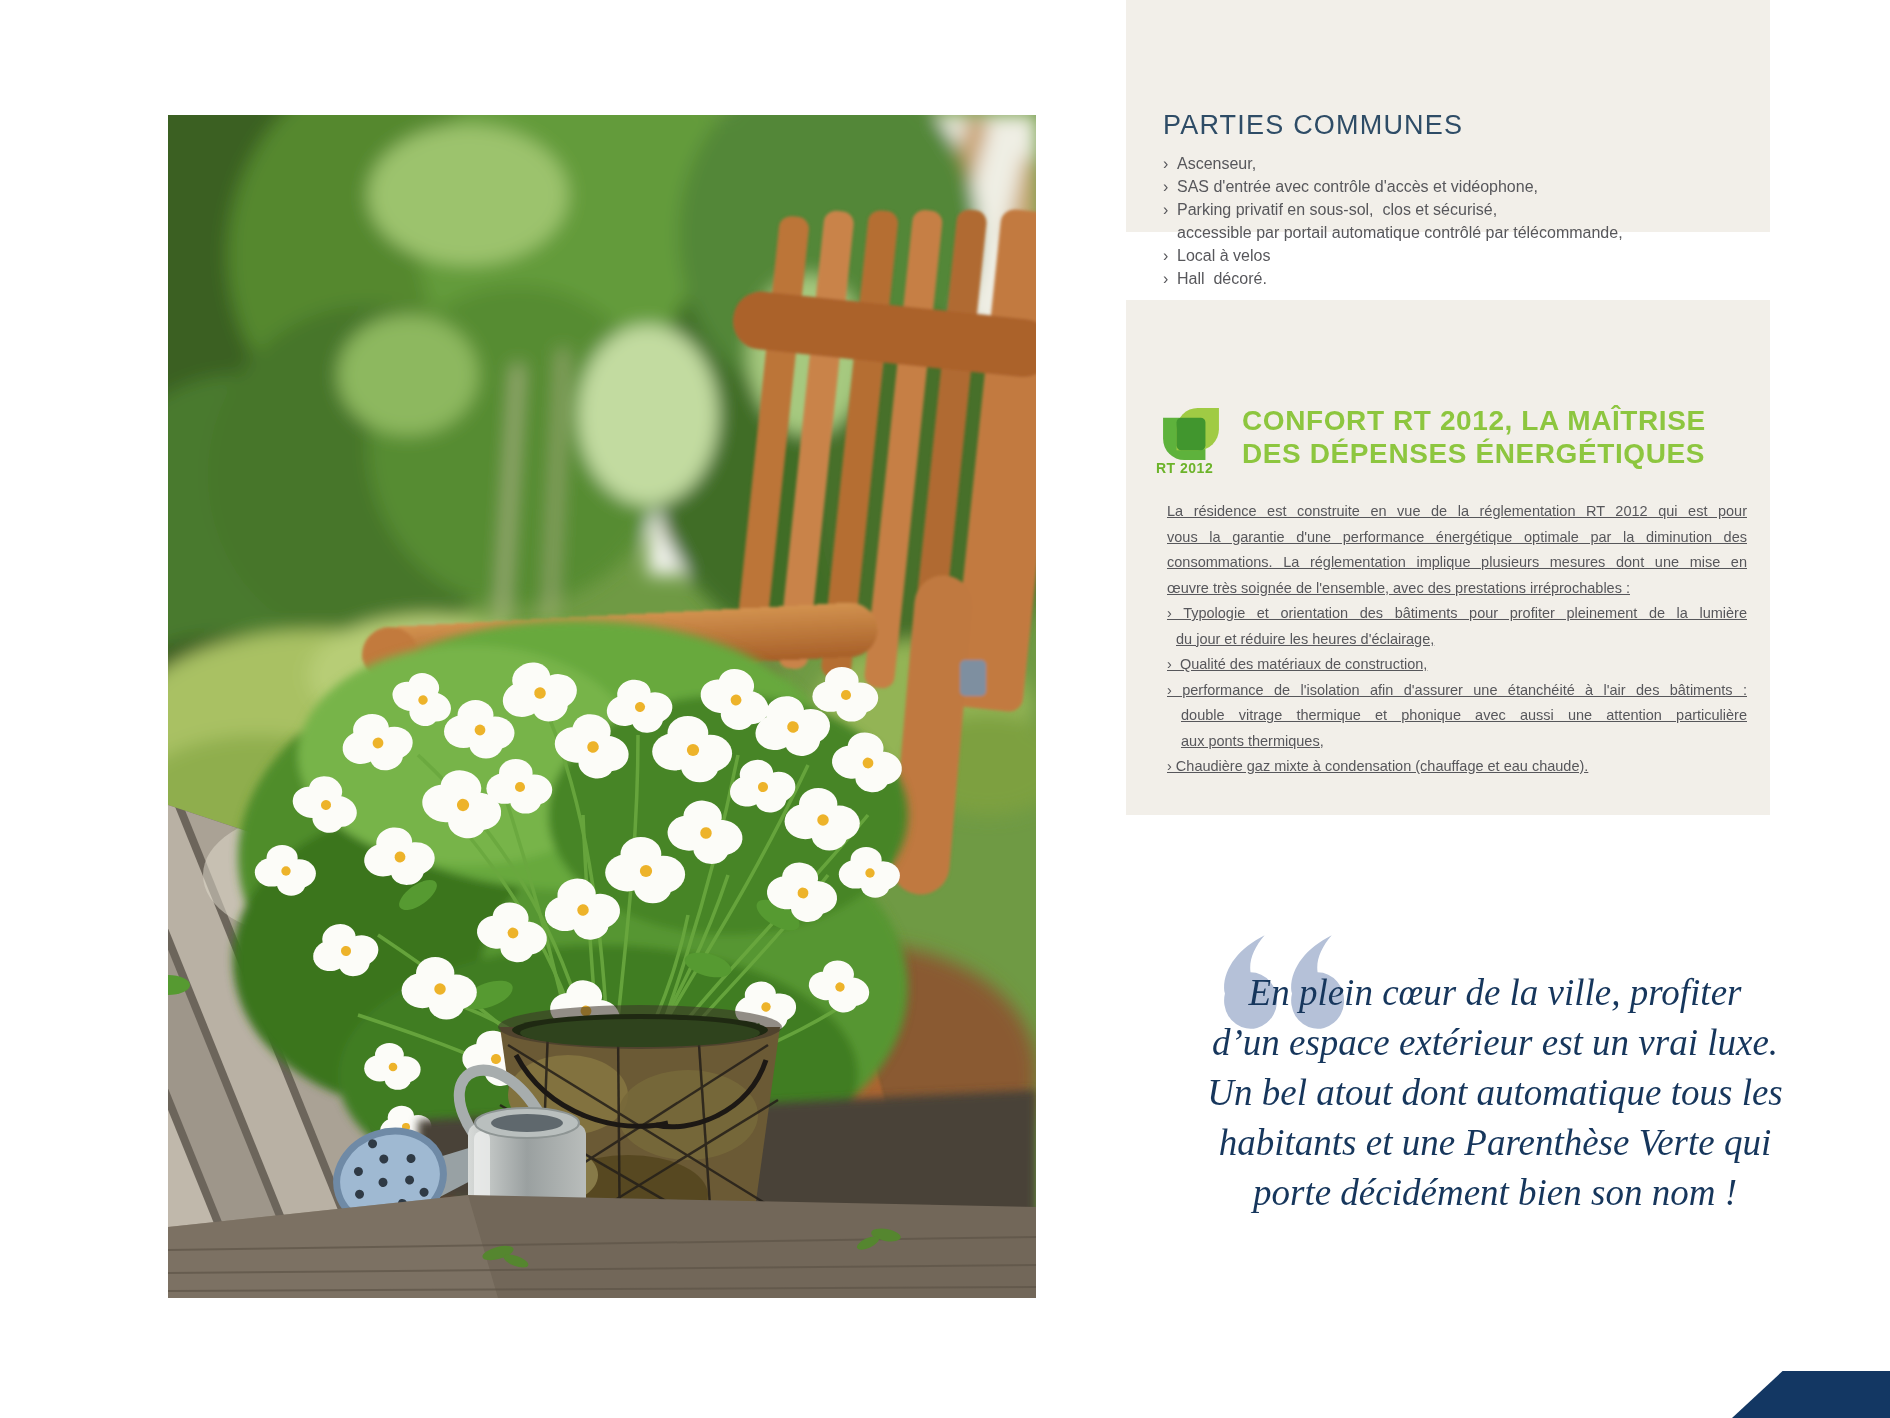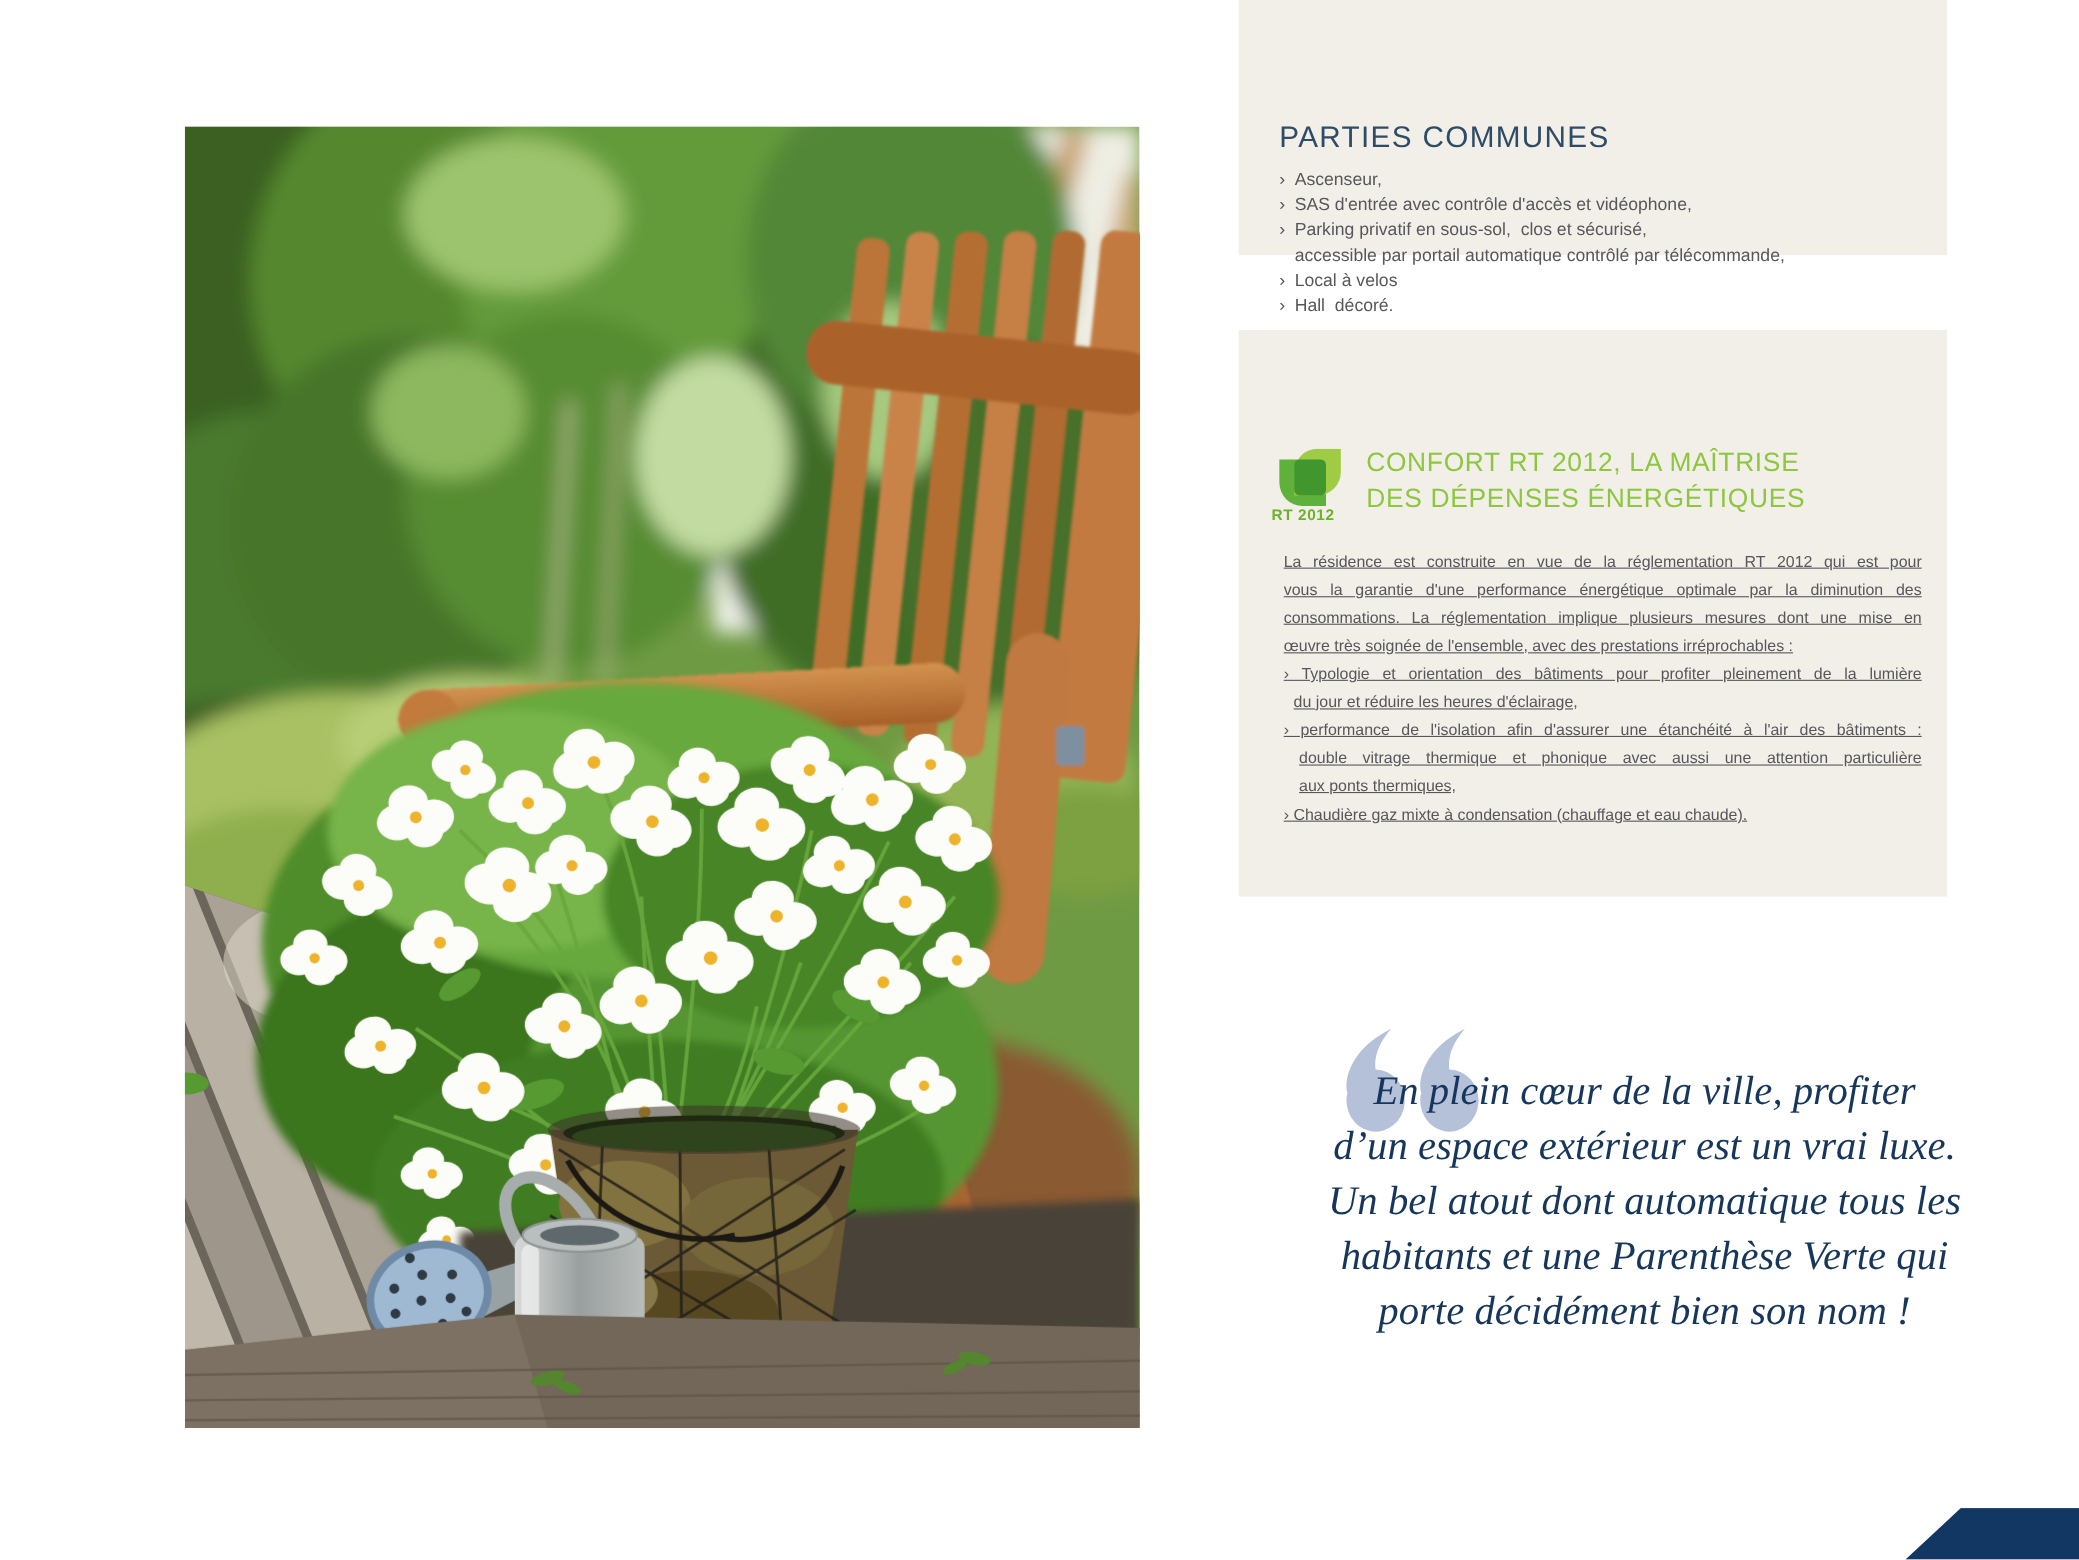--- a/index.html
+++ b/index.html
@@ -19,21 +19,21 @@
   .box1 ul{position:absolute;left:37px;top:152px;margin:0;padding:0;list-style:none;
            font-size:16px;line-height:23px;color:var(--body,#57575b);}
   .box1 li{display:flex;}
   .box1 .marker{flex:0 0 14px;width:14px;}
   .box1 li span{white-space:pre-wrap;}
 
   .box2{top:300px;height:515px;}
   .rt-logo-svg{position:absolute;left:36px;top:108px;width:58px;height:52px;}
   .rt-logo-label{position:absolute;left:30px;top:160px;width:70px;text-align:left;
                  font-size:14px;font-weight:700;color:var(--rtgreen,#6cb32a);letter-spacing:.5px;}
-  .box2 h2{position:absolute;left:116px;top:104px;margin:0;font-size:24px;font-weight:400;
+  .box2 h2{position:absolute;left:116px;top:104px;margin:0;font-size:28px;font-weight:700;
            line-height:33px;letter-spacing:.6px;color:var(--green,#8dc63f);}
   .rt-body{position:absolute;left:41px;top:199px;width:580px;font-size:14.5px;line-height:25.5px;
            color:var(--body,#57575b);text-decoration:underline;}
   .rt-body p{margin:0;text-align:left;white-space:pre-wrap;}
   .rt-body p.j{text-align:justify;text-align-last:justify;white-space:normal;}
   .rt-body p.ind1{padding-left:9px;}
   .rt-body p.ind2{padding-left:14px;}
 
   
   .quote{position:absolute;left:1140px;top:895px;width:680px;margin:15px;}
@@ -355,20 +355,21 @@
     </svg>
     <div class="rt-logo-label">RT 2012</div>
     <h2><span>CONFORT RT 2012, LA MAÎTRISE</span><br><span>DES DÉPENSES ÉNERGÉTIQUES</span></h2>
     <div class="rt-body">
         <p class="j">La résidence est construite en vue de la réglementation RT 2012 qui est pour</p>
         <p class="j">vous la garantie d'une performance énergétique optimale par la diminution des</p>
         <p class="j">consommations. La réglementation implique plusieurs mesures dont une mise en</p>
         <p>œuvre très soignée de l'ensemble, avec des prestations irréprochables :</p>
         <p class="j">› Typologie et orientation des bâtiments pour profiter pleinement de la lumière</p>
         <p class="ind1">du jour et réduire les heures d'éclairage,</p>
+        <p>›  Qualité des matériaux de construction,</p>
         <p class="j">› performance de l'isolation afin d'assurer une étanchéité à l'air des bâtiments :</p>
         <p class="j ind2">double vitrage thermique et phonique avec aussi une attention particulière</p>
         <p class="ind2">aux ponts thermiques,</p>
         <p>› Chaudière gaz mixte à condensation (chauffage et eau chaude).</p>
       </div>
   </section>
 
   <figure class="quote">
     <div class="qmark">
       <svg viewBox="0 0 170 110">

